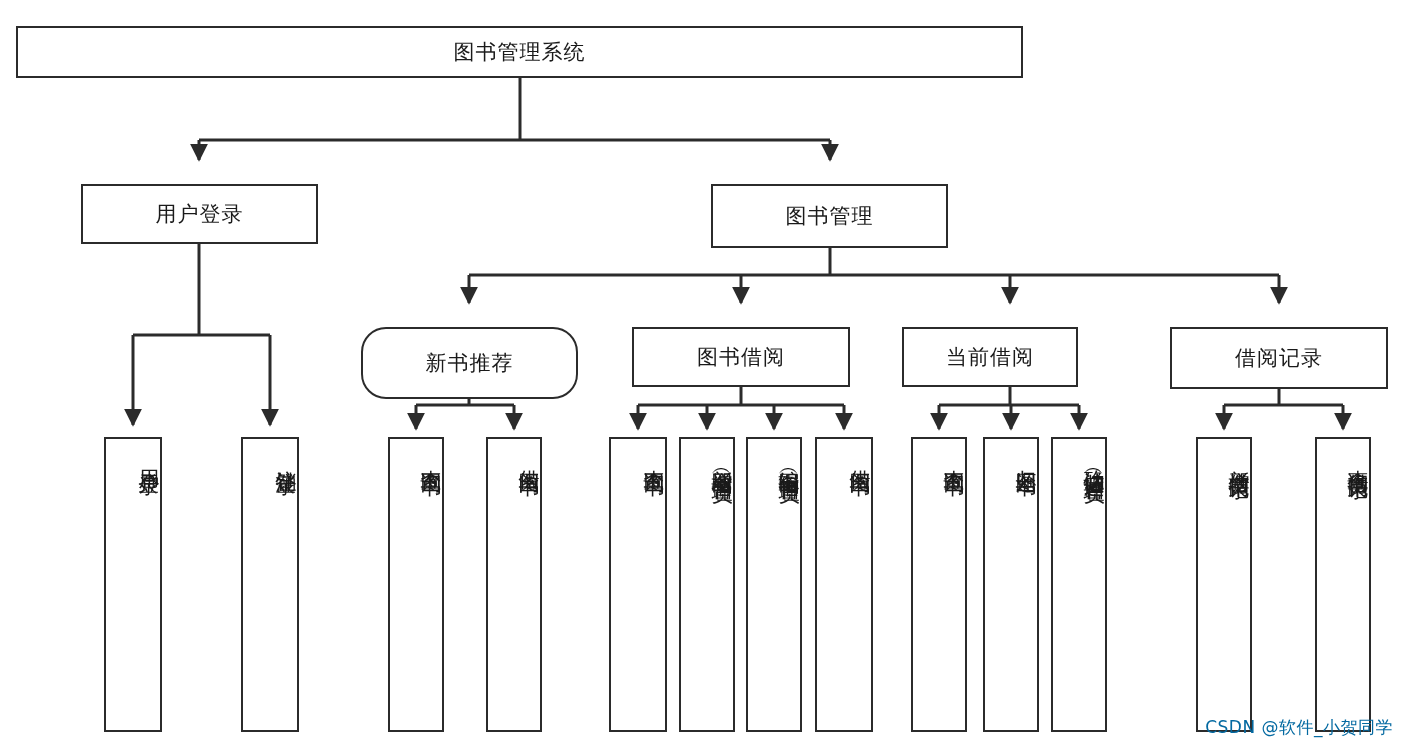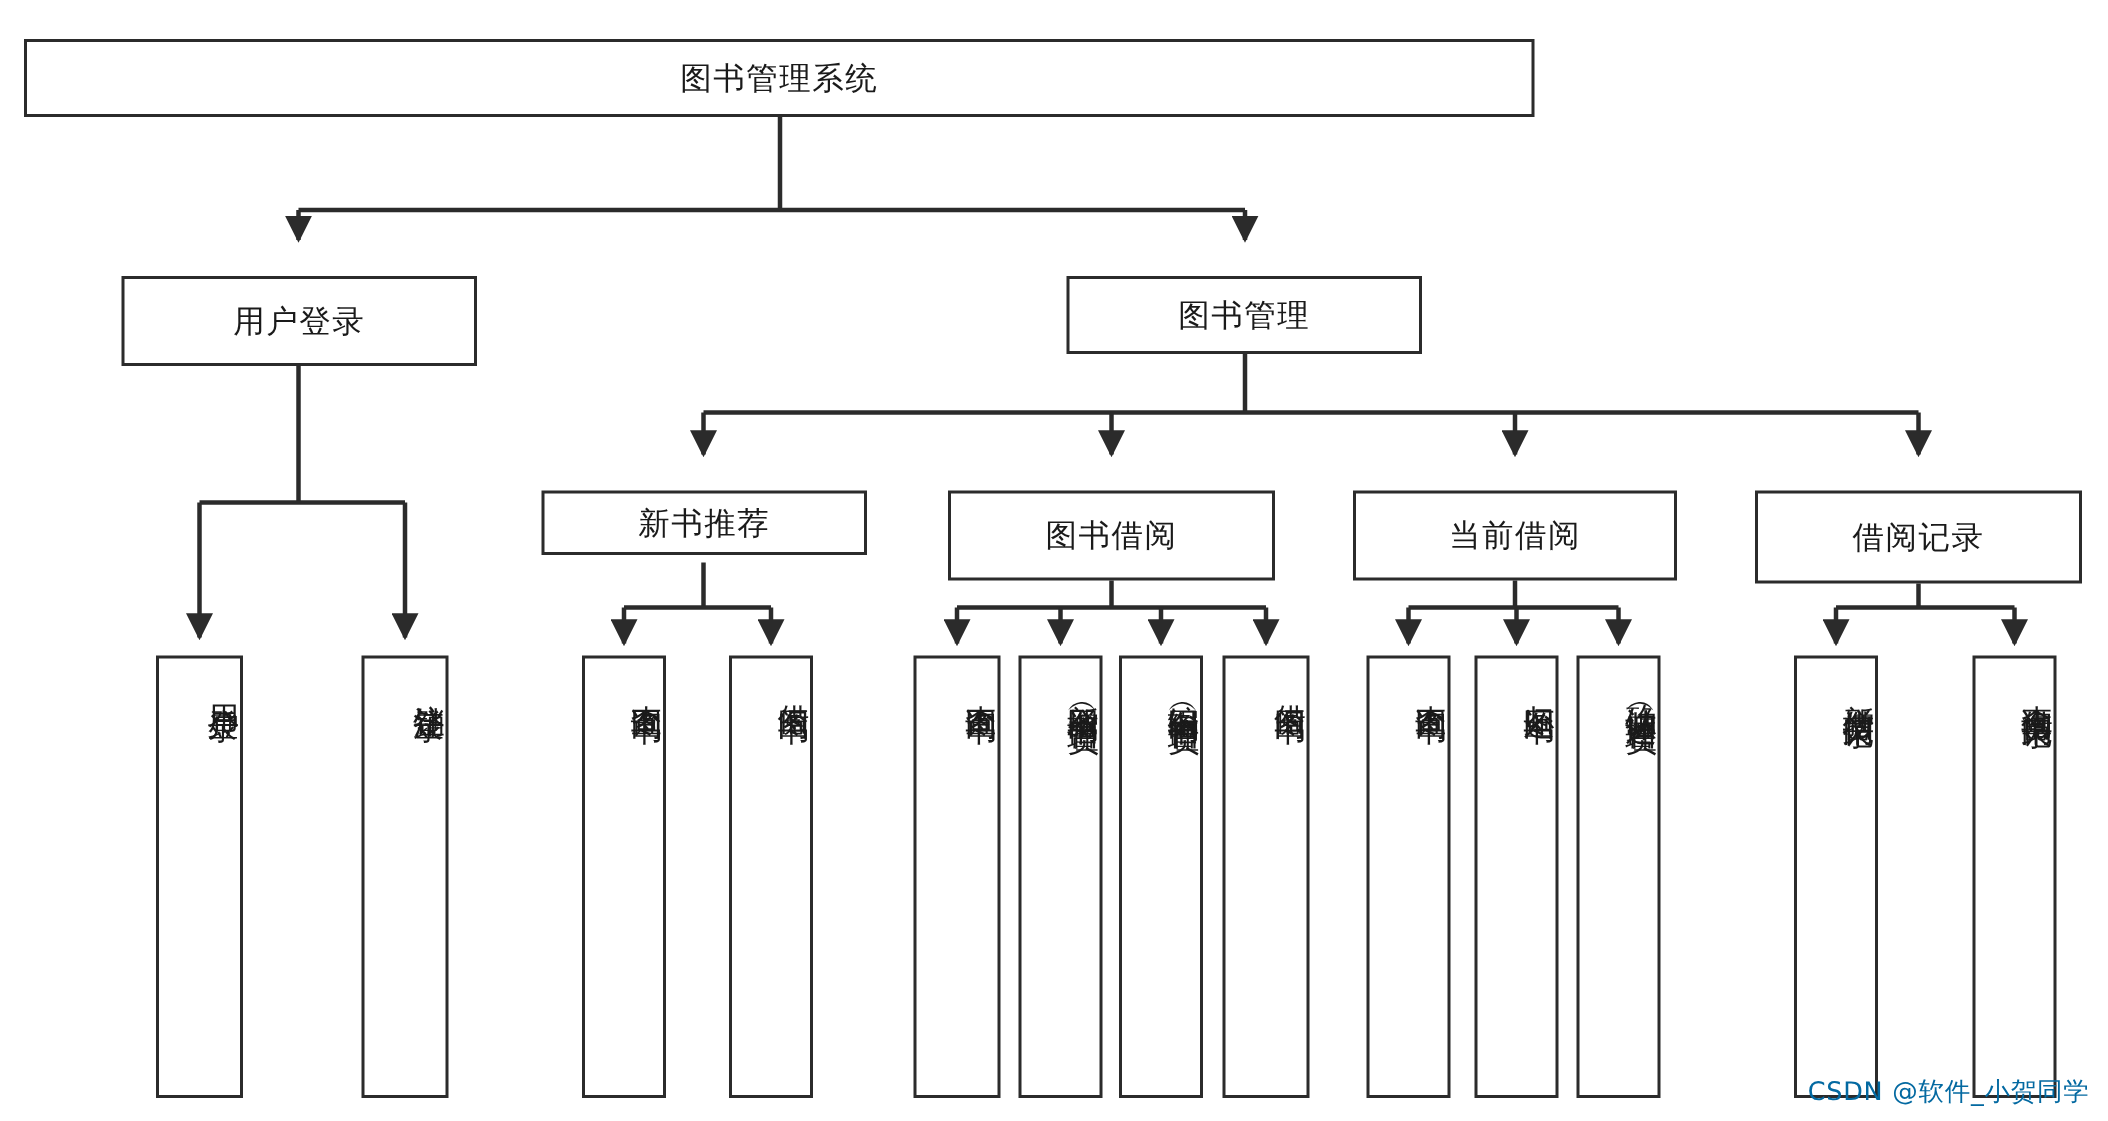--- a/index.html
+++ b/index.html
@@ -136,31 +136,31 @@
     </g>
   </svg>
 
   <div class="node node-h node-root" id="node-root" style="left: 16px; top: 14px; width: 1007px; height: 52px;">
     <span>图书管理系统</span>
   </div>
 
   <div class="node node-h" id="node-l1-0" style="left: 81px; top: 172px; width: 237px; height: 60px;">
     <span>用户登录</span>
   </div>
-  <div class="node node-h" id="node-l1-1" style="left: 711px; top: 172px; width: 237px; height: 52px;">
+  <div class="node node-h" id="node-l1-1" style="left: 711px; top: 172px; width: 237px; height: 64px;">
     <span>图书管理</span>
   </div>
 
-  <div class="node node-h" id="node-l2-0" style="left: 361px; top: 315px; width: 217px; height: 43px;">
+  <div class="node node-h" id="node-l2-0" style="left: 361px; top: 315px; width: 217px; height: 72px; border-radius: 25px;">
     <span>新书推荐</span>
   </div>
   <div class="node node-h" id="node-l2-1" style="left: 632px; top: 315px; width: 218px; height: 60px; justify-content: center;">
     <span>图书借阅</span>
   </div>
-  <div class="node node-h" id="node-l2-2" style="left: 902px; top: 315px; width: 216px; height: 60px; text-align: right;">
+  <div class="node node-h" id="node-l2-2" style="left: 902px; top: 315px; width: 176px; height: 60px; text-align: right;">
     <span>当前借阅</span>
   </div>
   <div class="node node-h" id="node-l2-3" style="left: 1170px; top: 315px; width: 218px; height: 62px;">
     <span>借阅记录</span>
   </div>
 
   <div class="leaf" id="leaf-0" style="left: 104px; top: 437px; width: 58px; height: 295px;">
     <div class="leaf-inner">
       <span class="leaf-label">用户登录</span>
     </div>

